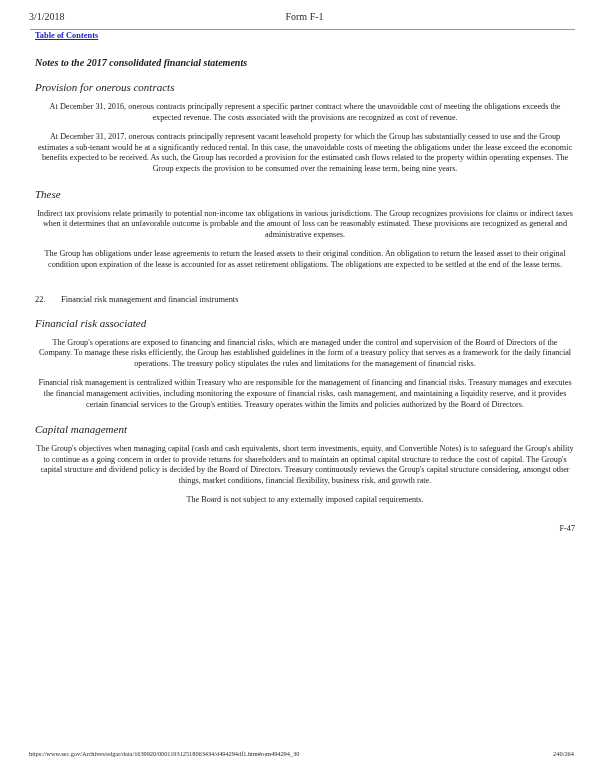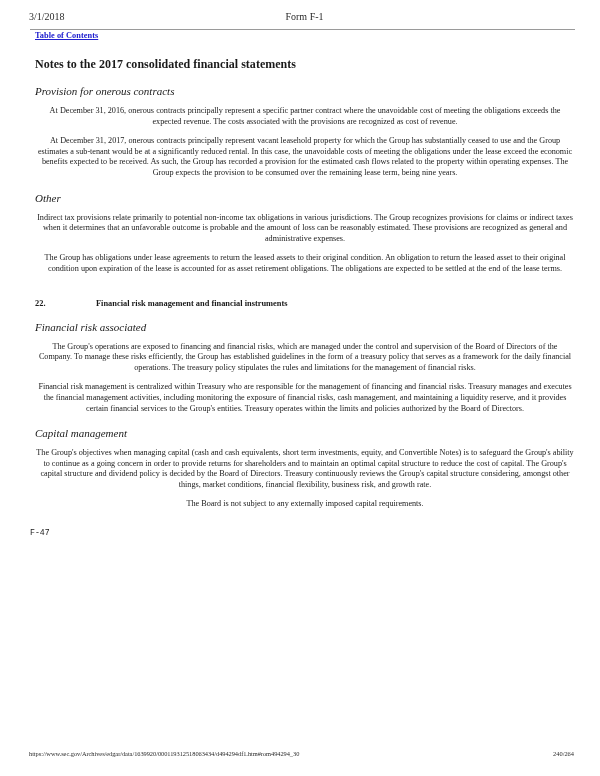--- a/index.html
+++ b/index.html
@@ -69,58 +69,57 @@
     text-decoration: underline;
     font-weight: bold;
     font-size: 8.3px;
     letter-spacing: 0.05px;
     margin: 5px 0 0 5px;
     cursor: pointer;
   }
 
   .doc-heading {
     font-weight: bold;
-    font-size: 12px;
+    font-size: 10px;
     margin: 15px 0 0 5px;
     letter-spacing: 0.02px;
+    font-style: italic;
   }
 
   .sub-italic {
     font-style: italic;
     font-size: 11px;
     margin: 13px 0 0 5px;
   }
 
   p.body {
     font-size: 8.2px;
     line-height: 10.6px;
     margin: 9px 0 0 5px;
     text-align: center;
     letter-spacing: -0.02px;
     word-spacing: 0.1px;
   }
 
   .numbered-heading {
     margin: 24px 0 12px 5px;
-    font-weight: bold;
+    font-weight: normal;
     font-size: 8.4px;
     display: flex;
-    gap: 35px;
   }
   .numbered-heading .num {
     width: 26px;
     flex: 0 0 26px;
   }
 
   .page-marker {
     margin: 18px 0 0 0;
     width: 545px;
-    text-align: left;
+    text-align: right;
     font-size: 8.2px;
-    font-family: Liberation Mono, monospace;
   }
 
   
   .print-footer {
     position: absolute;
     bottom: 14px;
     left: 0;
     right: 0;
     height: 12px;
     font-size: 6.4px;
@@ -157,21 +156,21 @@
     <a class="toc-link" style="color: rgb(32, 32, 207);">Table of Contents</a>
 
     <div class="doc-heading">Notes to the 2017 consolidated financial statements</div>
 
     
     <div class="sub-italic">Provision for onerous contracts</div>
     <p class="body">At December 31, 2016, onerous contracts principally represent a specific partner contract where the unavoidable cost of meeting the obligations exceeds the expected revenue. The costs associated with the provisions are recognized as cost of revenue.</p>
     <p class="body">At December 31, 2017, onerous contracts principally represent vacant leasehold property for which the Group has substantially ceased to use and the Group estimates a sub-tenant would be at a significantly reduced rental. In this case, the unavoidable costs of meeting the obligations under the lease exceed the economic benefits expected to be received. As such, the Group has recorded a provision for the estimated cash flows related to the property within operating expenses. The Group expects the provision to be consumed over the remaining lease term, being nine years.</p>
 
     
-    <div class="sub-italic">Other</div>
+    <div class="sub-italic">These</div>
     <p class="body">Indirect tax provisions relate primarily to potential non-income tax obligations in various jurisdictions. The Group recognizes provisions for claims or indirect taxes when it determines that an unfavorable outcome is probable and the amount of loss can be reasonably estimated. These provisions are recognized as general and administrative expenses.</p>
     <p class="body">The Group has obligations under lease agreements to return the leased assets to their original condition. An obligation to return the leased asset to their original condition upon expiration of the lease is accounted for as asset retirement obligations. The obligations are expected to be settled at the end of the lease terms.</p>
 
     
     <div class="numbered-heading">
       <span class="num">22.</span>
       <span>Financial risk management and financial instruments</span>
     </div>
 
     <div class="sub-italic">Financial risk associated</div>

